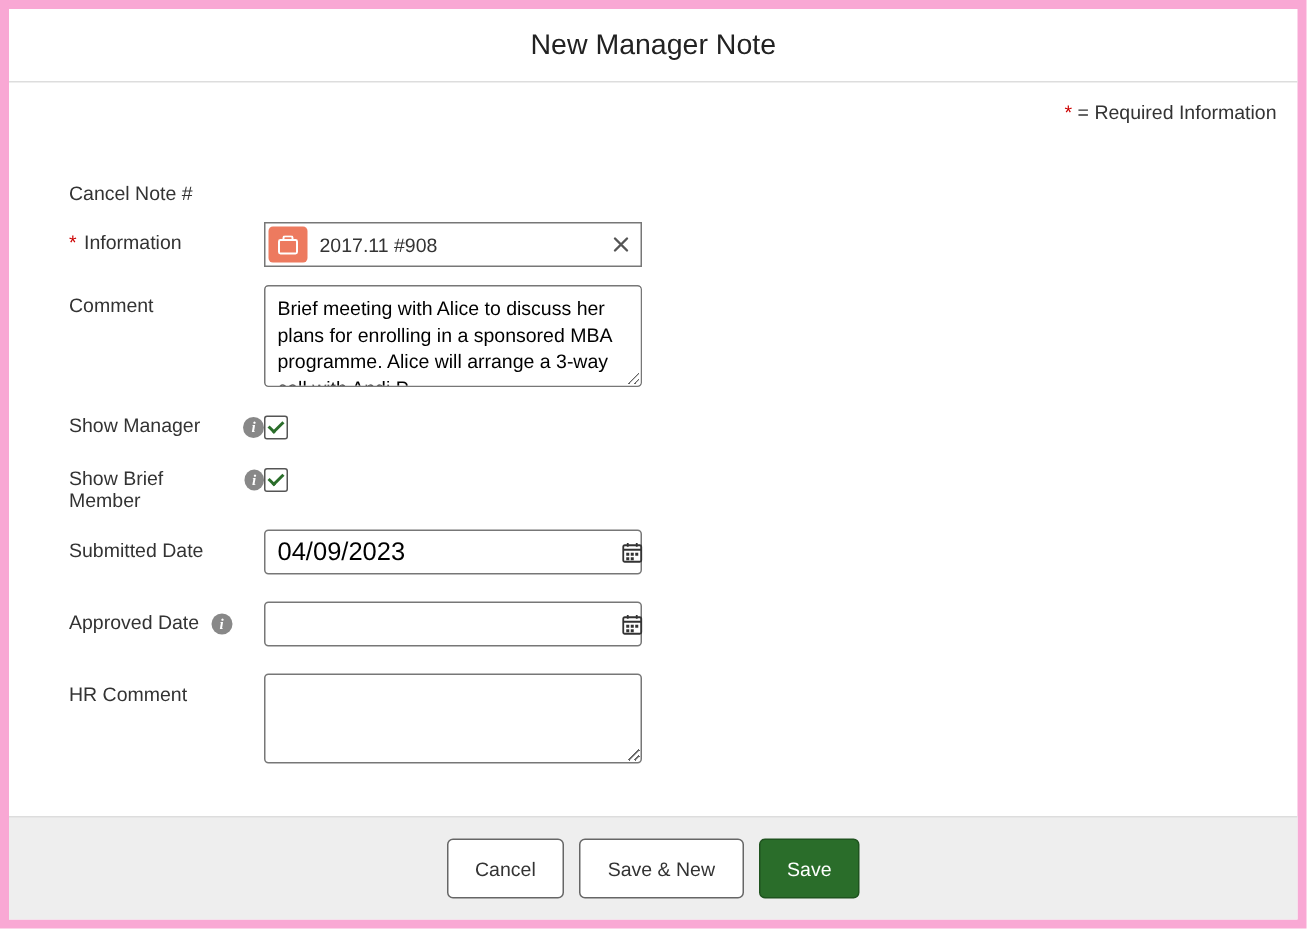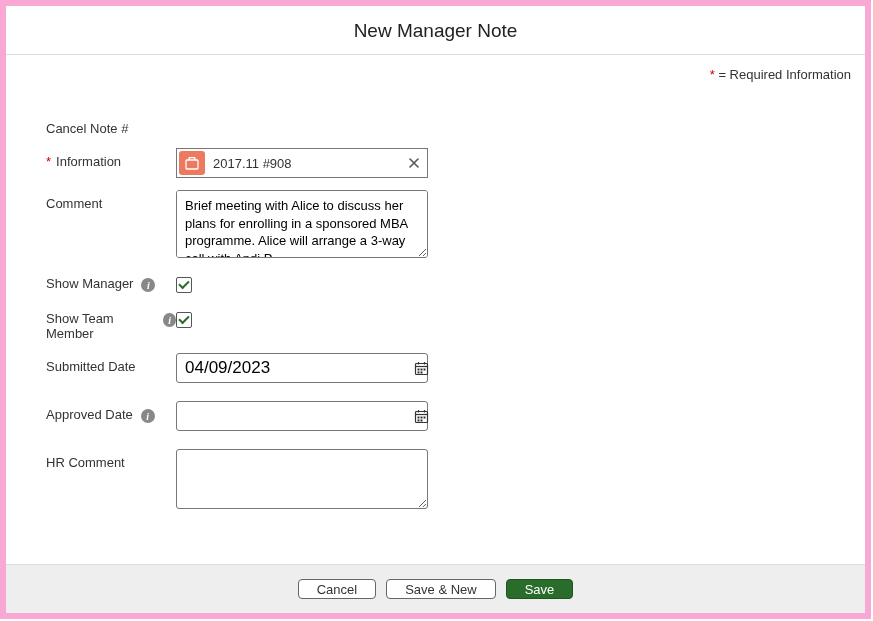--- a/index.html
+++ b/index.html
@@ -56,21 +56,21 @@
     }
     .form-label {
       width: 130px;
       padding-top: 6px;
       font-size: 13px;
       color: #333;
       display: flex;
       align-items: flex-start;
       gap: 4px;
     }
-    .form-label.compact { padding-top: 0; }
+    .form-label.compact { padding-top: 0; justify-content: space-between; }
     .form-label .req { color: #c00; margin-right: 1px; }
     .info-icon {
       display: inline-flex;
       align-items: center;
       justify-content: center;
       width: 14px;
       height: 14px;
       border-radius: 50%;
       background: #888;
       color: #fff;
@@ -183,21 +183,21 @@
     }
     .dialog-footer {
       background: #eee;
       padding: 14px 0;
       display: flex;
       justify-content: center;
       gap: 10px;
       border-top: 1px solid #ddd;
     }
     .btn {
-      height: 20px;
+      height: 40px;
       padding: 0 18px;
       border: 1px solid #666;
       border-radius: 4px;
       background: #fff;
       font-size: 13px;
       cursor: pointer;
       color: #333;
     }
     .btn-primary {
       background: #2a6d2a;
@@ -263,21 +263,21 @@
           <span class="label-text">Show Manager</span>
           <span class="info-icon">i</span>
         </div>
         <div class="checkbox-wrap">
           <span class="checkbox checked"></span>
         </div>
       </div>
 
       <div class="form-row" style="margin-top:18px;">
         <div class="form-label compact">
-          <span class="label-text">Show Team Member</span>
+          <span class="label-text">Show Brief Member</span>
           <span class="info-icon">i</span>
         </div>
         <div class="checkbox-wrap">
           <span class="checkbox checked"></span>
         </div>
       </div>
 
       <div class="form-row">
         <div class="form-label">
           <span class="label-text">Submitted Date</span>

